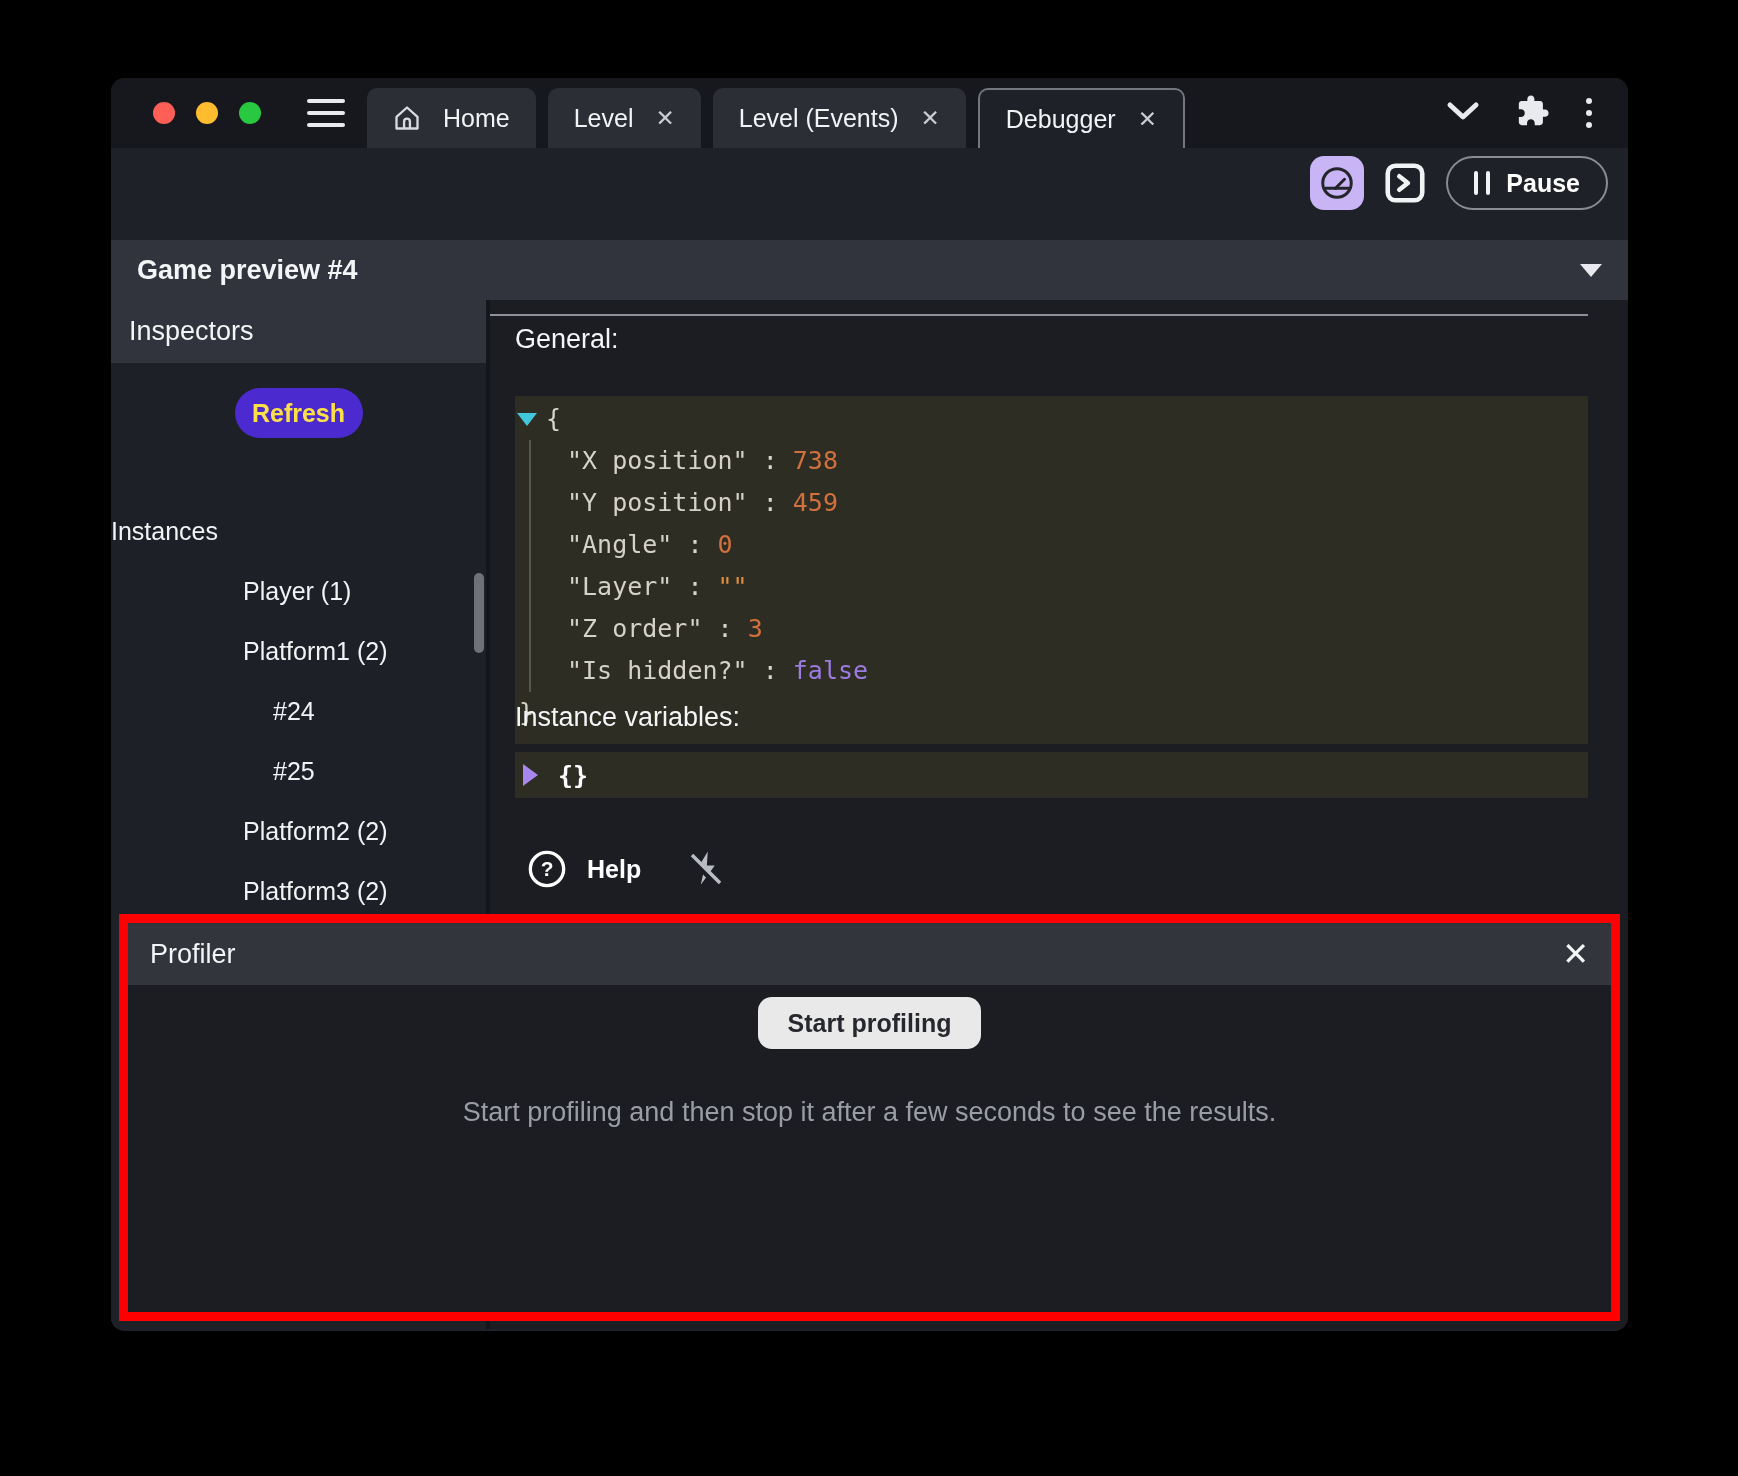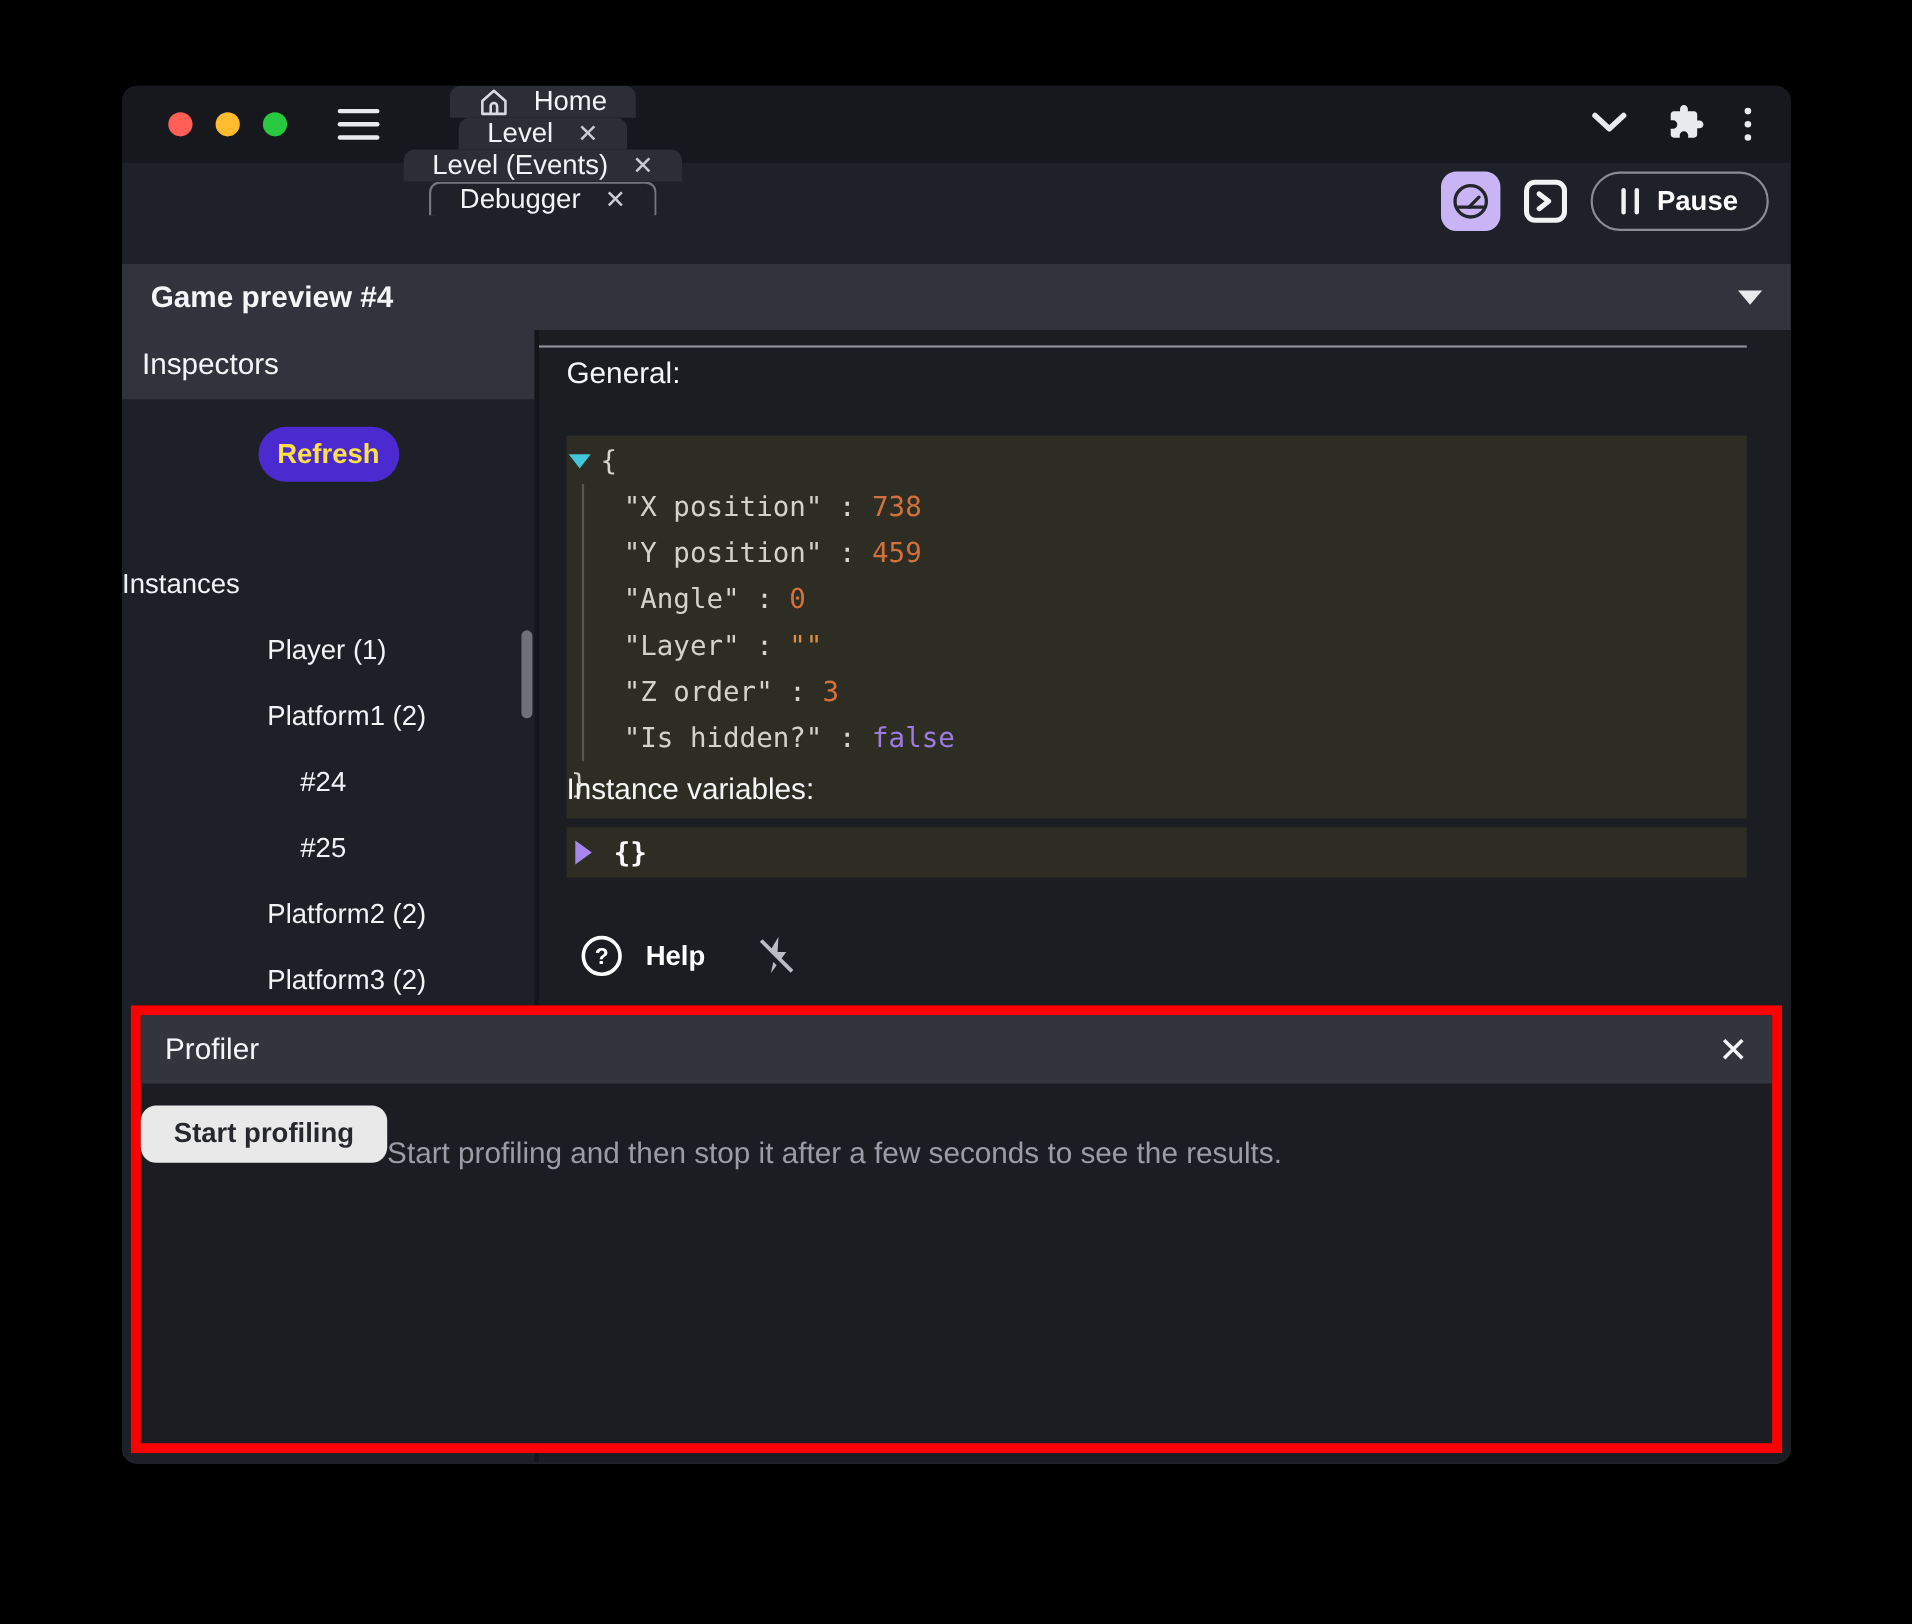--- a/index.html
+++ b/index.html
@@ -12,21 +12,21 @@
 
   
   .tabbar {
     height:70px; background:#17181d; display:flex; align-items:center; padding-left:42px;
   }
   .traffic { display:flex; gap:21px; align-items:center; }
   .traffic span { width:22px; height:22px; border-radius:50%; display:block; }
   .tl-red { background:#ff5f57; } .tl-yellow { background:#febc2e; } .tl-green { background:#28c840; }
   .hamburger { margin-left:46px; display:flex; flex-direction:column; gap:8px; cursor:pointer; }
   .hamburger i { display:block; width:38px; height:4px; background:#e8eaee; border-radius:2px; }
-  .tabs { display:flex; align-items:center; height:100%; margin-left:22px;flex-direction:column; }
+  .tabs { display:flex; align-items:flex-end; height:100%; margin-left:22px; }
   .tab {
     height:60px; background:#2b2e35; border-radius:10px 10px 0 0; display:flex; align-items:center;
     padding:0 26px; margin-right:12px; color:#f2f3f5; font-size:25px; gap:22px; cursor:pointer;
   }
   .tab.active { background:#1e2127; border:2px solid #73767e; border-bottom:none; }
   .tab .close { color:#c9ccd2; font-size:23px; line-height:1; }
   .tab .home-ic { display:flex; }
   .bar-right { margin-left:auto; display:flex; align-items:center; gap:36px; margin-right:36px; }
   .kebab { display:flex; flex-direction:column; gap:6px; }
   .kebab i { width:6px; height:6px; background:#e8eaee; border-radius:50%; display:block; }
@@ -91,21 +91,21 @@
   .flash-off { margin-left:24px; cursor:pointer; display:flex; }
 
   
   .profiler {
     position:absolute; left:8px; right:8px; top:836px; bottom:10px;
     border:9px solid #fe0000; background:#1b1d22; z-index:5;
   }
   .prof-header { height:62px; background:#32353c; display:flex; align-items:center; padding:0 22px; }
   .prof-header h2 { font-size:27px; font-weight:400; color:#f4f5f7; }
   .prof-close { margin-left:auto; color:#f4f5f7; font-size:32px; line-height:1; cursor:pointer; }
-  .prof-body { display:flex; flex-direction:row; align-items:center; }
+  .prof-body { display:flex; flex-direction:column; align-items:center; }
   .start-btn {
     margin-top:12px; height:52px; padding:0 30px; border:none; border-radius:14px;
     background:#e9e9ea; color:#26282d; font-size:25px; font-weight:700; font-family:inherit; cursor:pointer;
   }
   .prof-desc { margin-top:48px; color:#9a9da5; font-size:27px; }
 </style>
 </head>
 <body>
 
 <div class="window">

